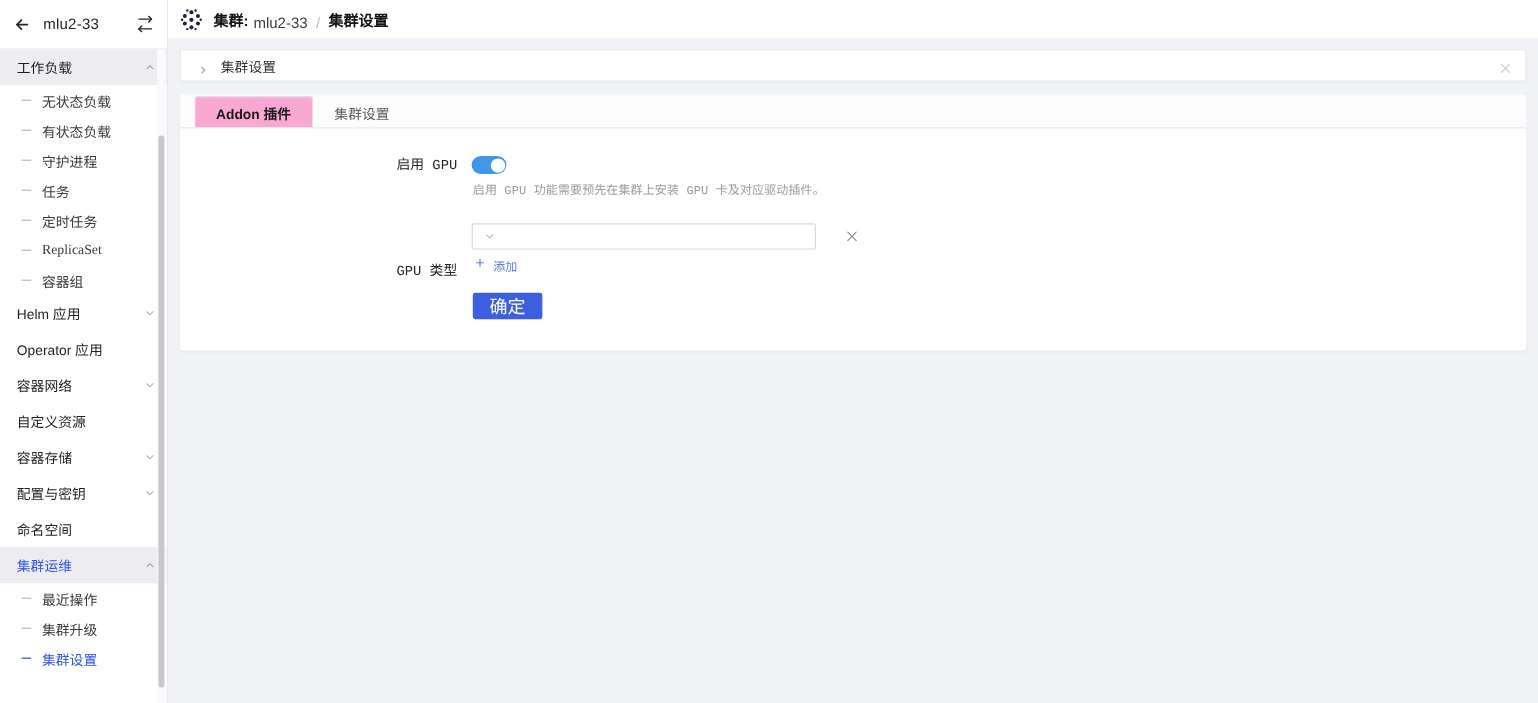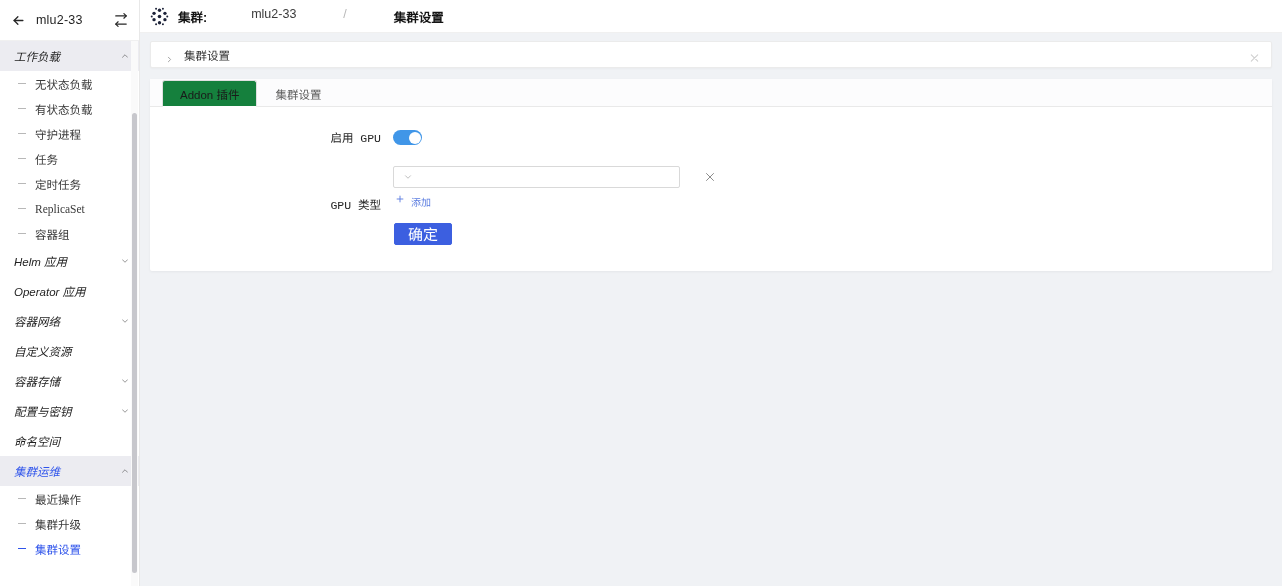--- a/index.html
+++ b/index.html
@@ -49,21 +49,21 @@
   .sb-scrollwrap { position: relative; flex: 1 1 auto; overflow: hidden; }
   .sb-menu { padding: 0 0 6px 0; }
 
   .sb-group {
     height: 30px;
     display: flex; align-items: center;
     padding: 0 9px 0 14px;
     font-size: 11.5px; color: #1f1f1f;
     cursor: pointer; position: relative;
   }
-  .sb-group .glabel { flex: 1 1 auto; white-space: nowrap; font-style: italic; }
+  .sb-group .glabel { flex: 1 1 auto; white-space: nowrap; }
   .sb-group.open { background: #ececf1; }
   .sb-group.open.active-blue .glabel { color: #2f54eb; }
   .sb-group .chev { width: 10px; height: 10px; flex: 0 0 10px; opacity: .55; }
 
   .sb-item {
     height: 25px;
     display: flex; align-items: center;
     padding-left: 18px;
     font-size: 11.5px; color: #3a3a3a;
     cursor: pointer; white-space: nowrap; font-family: Liberation Serif, serif;
@@ -96,21 +96,21 @@
   .main { flex: 1 1 auto; height: 586px; display: flex; flex-direction: column; background: #f0f2f5; overflow: hidden; }
 
   .topbar {
     height: 33px; flex: 0 0 33px;
     background: #ffffff;
     display: flex; align-items: center;
     padding-left: 9px;
     border-bottom: 1px solid #f0f0f0;
   }
   .cluster-icon { width: 21px; height: 21px; flex: 0 0 21px; margin-right: 8px; }
-  .crumbs { display: flex; align-items: flex-start; font-size: 12.5px; gap: 40px; }
+  .crumbs { display: flex; align-items: flex-end; font-size: 12.5px; }
   .crumbs .strong { font-weight: bold; color: #141414; }
   .crumbs .val { color: #3b3b3b; margin-left: 4px; }
   .crumbs .sep { color: #b9b9b9; margin: 0 7px; }
   .crumbs .cur { color: #141414; font-weight: bold; }
 
   .tabbar-outer { padding: 8px 10px 0 10px; }
   .tabbar {
     position: relative;
     height: 27px;
     background: #ffffff;
@@ -145,24 +145,24 @@
     height: 27px;
     display: flex; align-items: center;
     padding: 0 17px;
     font-size: 11.5px; color: #5c5c5c;
     cursor: pointer;
     border: 1px solid transparent;
     border-radius: 3px 3px 0 0;
     position: relative; top: 1px;
   }
   .tab.active {
-    background: #15803d;
+    background: #f9a8d4;
     border-color: #e0e0e0;
     border-bottom-color: #ffffff;
-    color: #1a1a1a; font-weight: normal;
+    color: #1a1a1a; font-weight: bold;
   }
 
   .form { padding: 22px 0 24px 0; font-family: Liberation Mono, monospace; }
   .frow { display: flex; align-items: flex-start; margin-bottom: 2px; }
   .flabel {
     width: 243px; flex: 0 0 243px;
     text-align: right;
     padding-right: 12px;
     font-size: 11.5px; color: #262626;
     line-height: 18px; padding-top: 1px;
@@ -401,20 +401,21 @@
         </div>
 
       <div class="form">
 
         <div class="frow">
           <div class="flabel">启用 GPU</div>
           <div class="fctl">
             <span class="switch">
               <span class="knob"></span>
             </span>
+            <div class="hint">启用 GPU 功能需要预先在集群上安装 GPU 卡及对应驱动插件。</div>
           </div>
         </div>
 
         <div class="frow row-gpu">
           <div class="flabel">GPU 类型</div>
           <div class="fctl">
             <span class="select">
               <span class="schev">
                 <svg width="10" height="10" viewBox="0 0 24 24" fill="none" stroke="currentColor" stroke-width="2.1" stroke-linecap="round" stroke-linejoin="round">
                   <path d="M6 9l6 6 6-6"></path>

